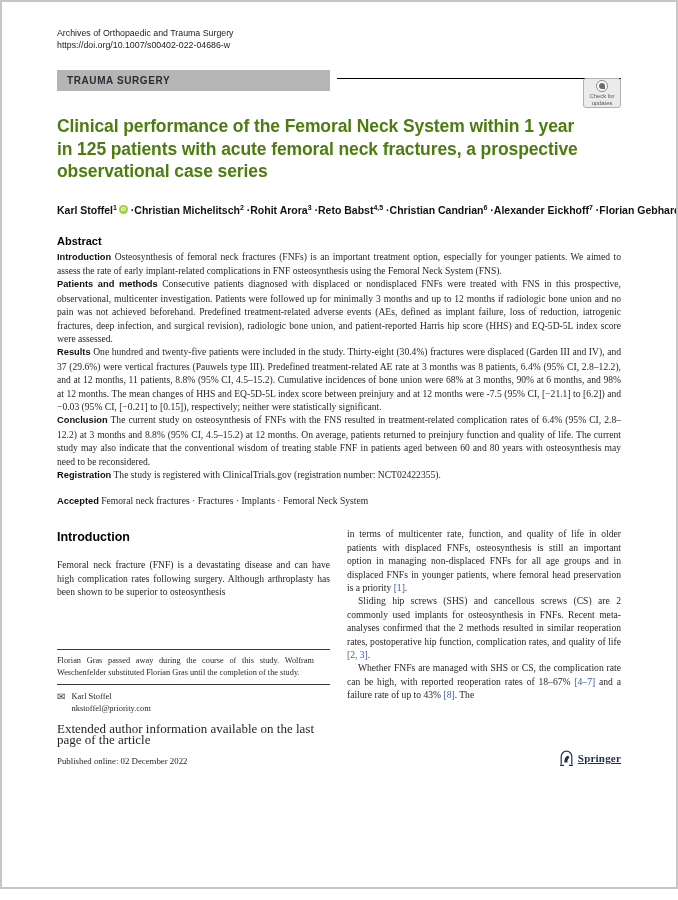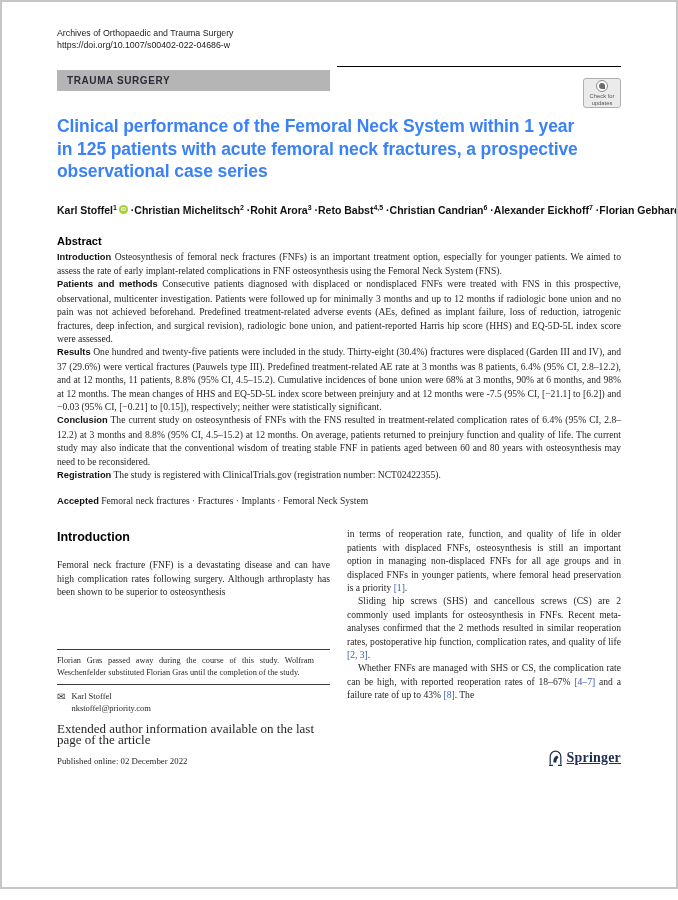--- a/index.html
+++ b/index.html
@@ -14,21 +14,21 @@
     background: #ffffff;
     padding: 26px 55px 14px 55px;
     overflow: hidden;
   }
 
   
   .masthead { position: relative; }
   .journal-line { font-size: 8.8px; line-height: 11.5px; color: #222; }
   .doi-line { font-size: 8.8px; line-height: 11.5px; color: #222; }
 
-  .badge-row { display: flex; align-items: flex-start; margin-top: 15px; }
+  .badge-row { display: flex; align-items: center; margin-top: 15px; }
   .section-badge {
     background: #b5b5b5;
     color: #2b2b36;
     font-size: 10px;
     font-weight: bold;
     letter-spacing: 0.6px;
     padding: 5px 0 5px 10px;
     width: 273px;
     margin-top: 4px;
   }
@@ -54,21 +54,21 @@
     border: 1.5px solid #8b8b8b;
     border-radius: 50%;
     background: #fff;
     display: flex; align-items: center; justify-content: center;
     margin-bottom: 1px;
   }
   .cfu-pin { width: 6px; height: 6px; background: #6b6b6b; border-radius: 50% 50% 0 50%; }
   .cfu-text { font-size: 5.8px; line-height: 6.2px; color: #555; text-align: center; }
 
   
-  .title { margin-top: 24px; font-size: 17.5px; font-weight: bold; line-height: 22.5px; color: #3b82f6; letter-spacing: -0.1px; }
+  .title { margin-top: 24px; font-size: 17.5px; font-weight: bold; line-height: 22.5px; color: #4d7c0f; letter-spacing: -0.1px; }
 
   .authors { margin-top: 17px; font-size: 10.5px; font-weight: bold; line-height: 15px; color: #111; max-width: 564px; }
   .author { white-space: nowrap; }
   .author:not(:last-child)::after { content: " \00b7 "; font-weight: bold; }
   .author sup { font-size: 7px; vertical-align: 4px; }
   .orcid {
     display: inline-block;
     width: 9px; height: 9px;
     background: #a6ce39;
     border-radius: 50%;
@@ -130,21 +130,21 @@
 
   
   .footer-row {
     display: flex;
     justify-content: space-between;
     align-items: flex-end;
     margin-top: 4px;
   }
   .published { font-family: "Liberation Serif", serif; font-size: 8.8px; color: #231f20; }
   .springer { display: flex; align-items: center; gap: 4px; color: #1f2d50; }
-  .springer-word { font-family: "Liberation Serif", serif; font-size: 14px; font-weight: 600; letter-spacing: 0.2px; text-decoration: underline; }
+  .springer-word { font-family: "Liberation Serif", serif; font-size: 11px; font-weight: 600; letter-spacing: 0.2px; text-decoration: underline; }
 </style>
 </head>
 <body>
 
 <div class="page">
 
   <div class="masthead">
     <div class="journal-line">Archives of Orthopaedic and Trauma Surgery</div>
     <div class="doi-line">https://doi.org/10.1007/s00402-022-04686-w</div>
 
@@ -204,21 +204,21 @@
           <span>
             <span>Karl Stoffel</span><br>
             <span class="fn-email">nkstoffel@priority.com</span>
           </span>
         </div>
         <div class="fn-extended">Extended author information available on the last page of the article</div>
       </div>
     </div>
 
     <div class="col-right">
-      <p class="body-text"><span>in terms of reoperation rate, function, and quality of life in older patients with displaced FNFs, osteosynthesis is still an important option in managing non-displaced FNFs for all age groups and in displaced FNFs in younger patients, where femoral head preservation is a priority </span><span class="ref">[1]</span><span>.</span></p>
+      <p class="body-text"><span>in terms of multicenter rate, function, and quality of life in older patients with displaced FNFs, osteosynthesis is still an important option in managing non-displaced FNFs for all age groups and in displaced FNFs in younger patients, where femoral head preservation is a priority </span><span class="ref">[1]</span><span>.</span></p>
       <p class="body-text indent"><span>Sliding hip screws (SHS) and cancellous screws (CS) are 2 commonly used implants for osteosynthesis in FNFs. Recent meta-analyses confirmed that the 2 methods resulted in similar reoperation rates, postoperative hip function, complication rates, and quality of life </span><span class="ref">[2, 3]</span><span>.</span></p>
       <p class="body-text indent"><span>Whether FNFs are managed with SHS or CS, the complication rate can be high, with reported reoperation rates of 18–67% </span><span class="ref">[4–7]</span><span> and a failure rate of up to 43% </span><span class="ref">[8]</span><span>. The</span></p>
     </div>
   </div>
 
   <div class="footer-row">
     <div class="published">Published online: 02 December 2022</div>
     <div class="springer">
       <svg width="15" height="17" viewBox="0 0 15 17">
         <path d="M2.2 15.5 V7.5 A5.3 5.3 0 0 1 12.8 7.5 V15.5" fill="none" stroke="#1f2d50" stroke-width="1.2"></path>

